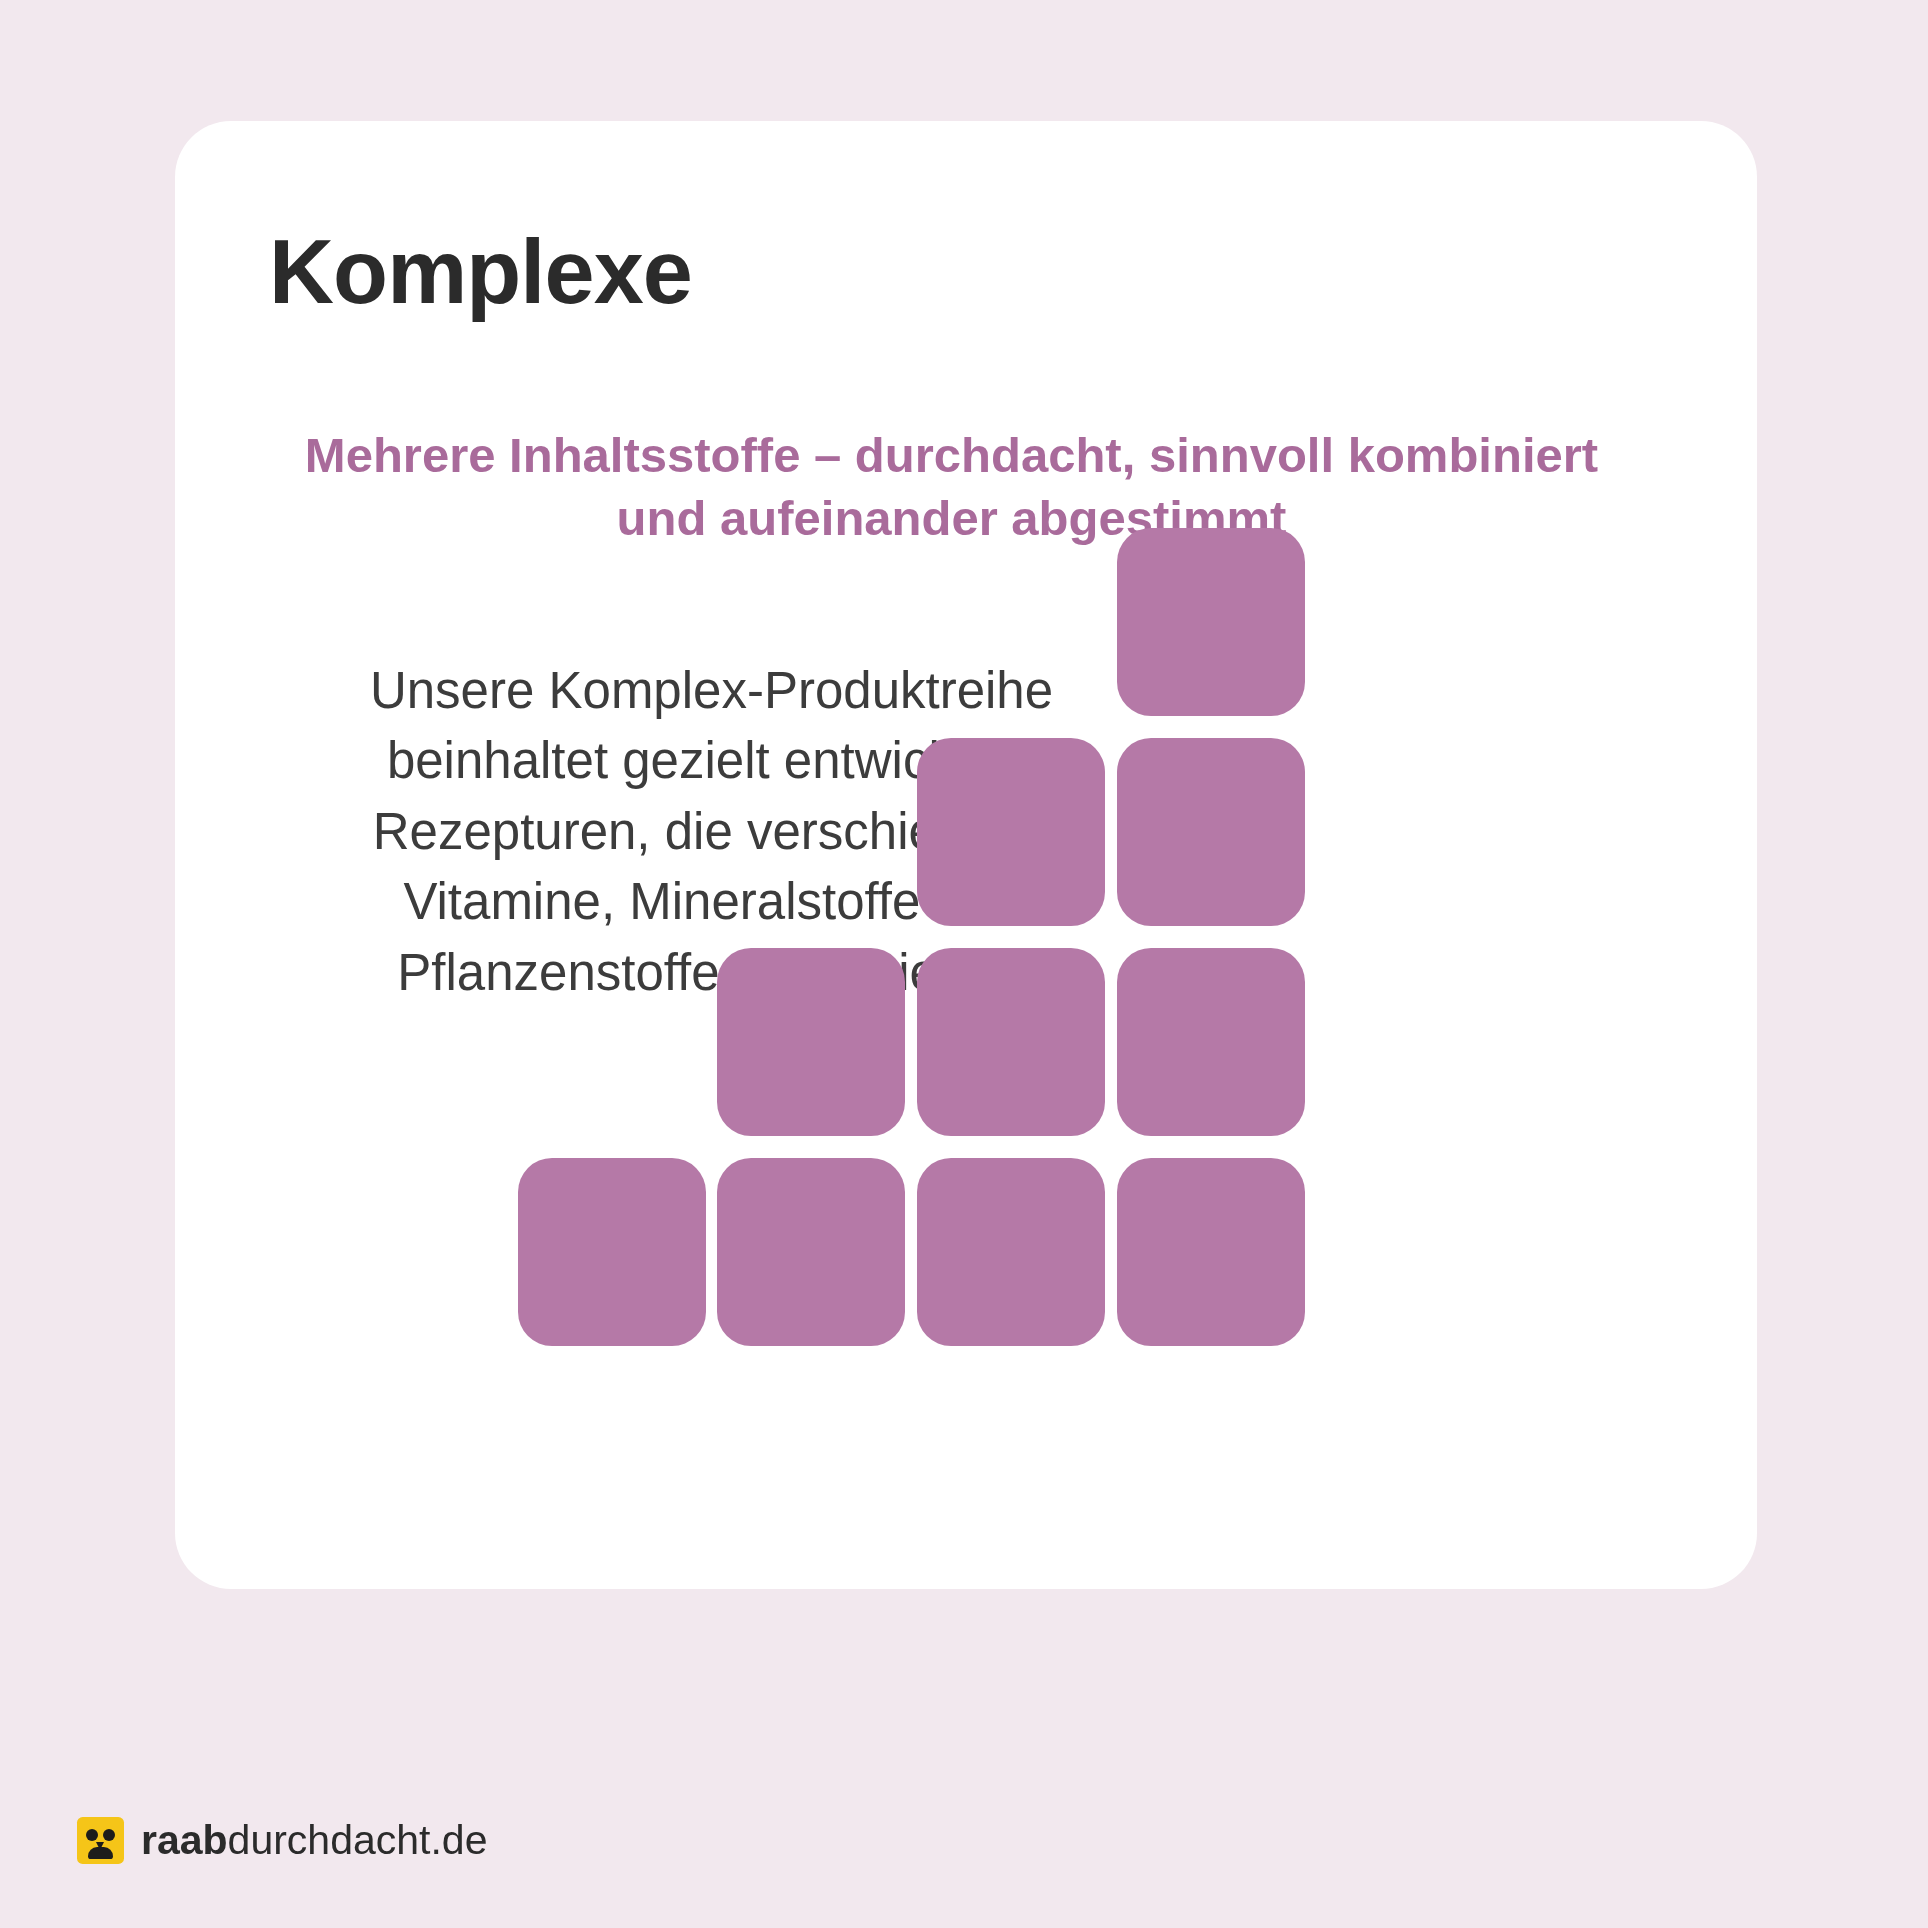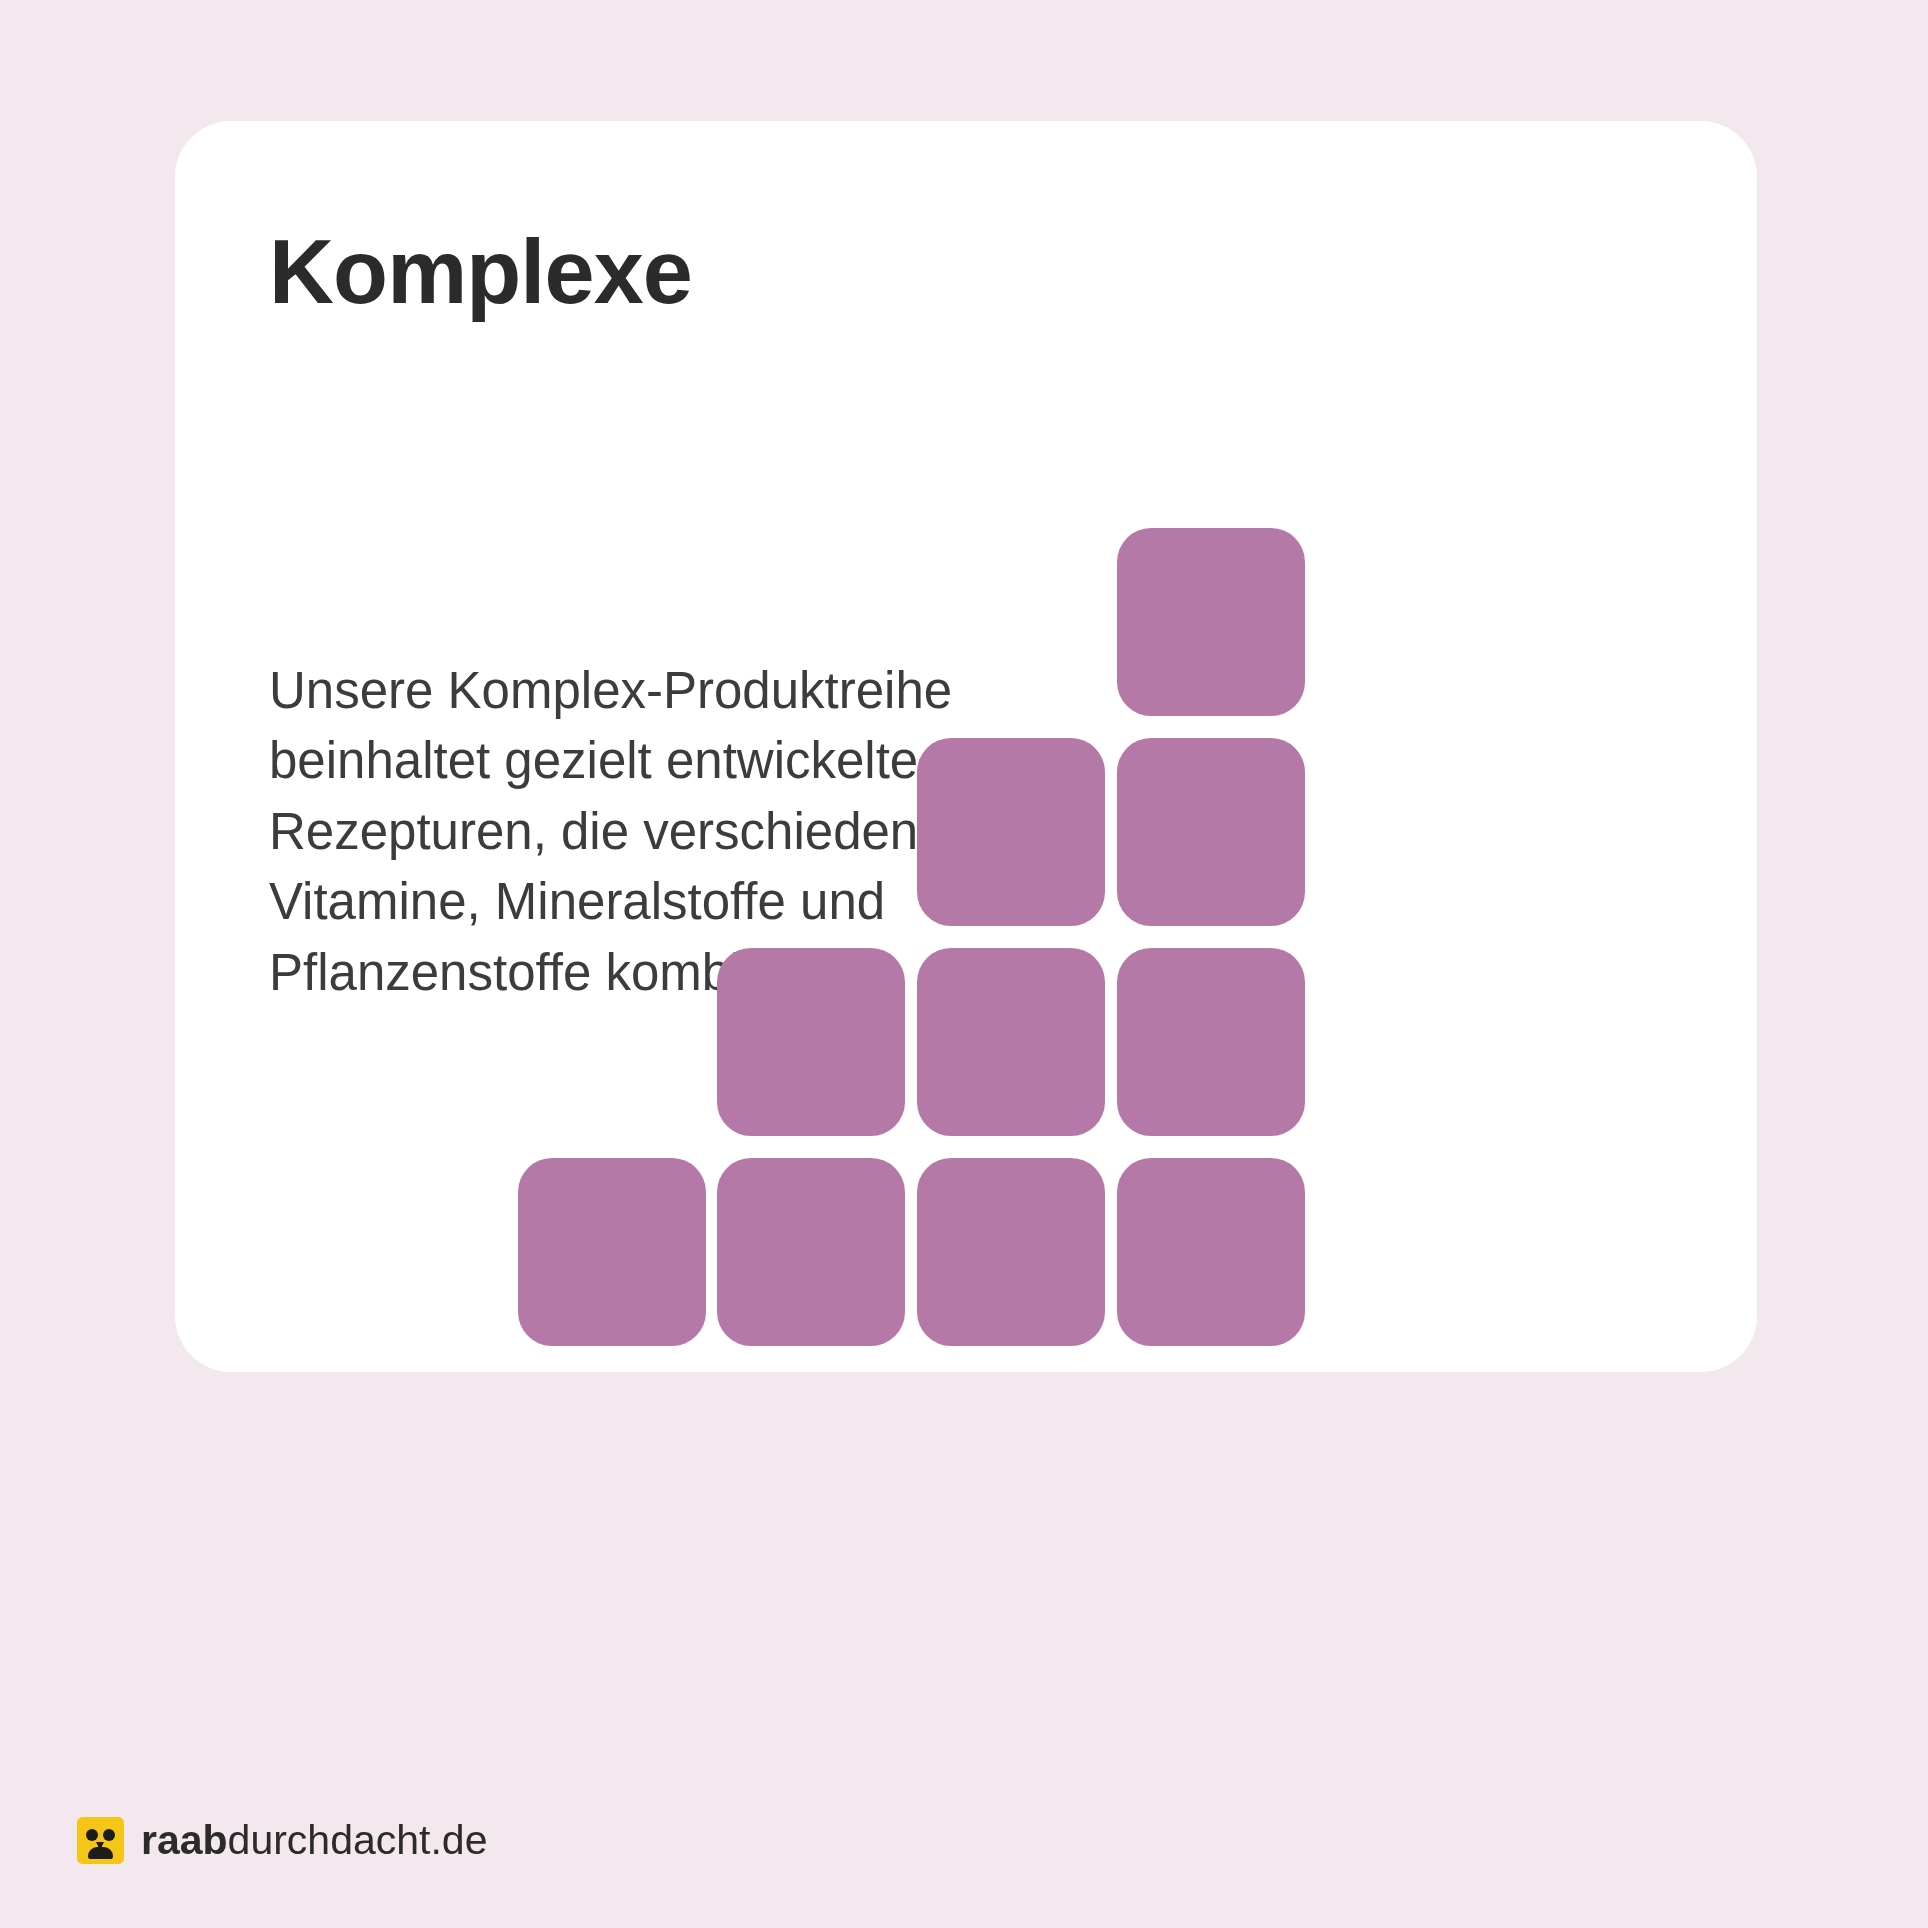--- a/index.html
+++ b/index.html
@@ -16,23 +16,24 @@
   .stage {
     position: relative;
     width: 1928px;
     height: 1928px;
   }
   .card {
     position: absolute;
     left: 175px;
     top: 121px;
     width: 1582px;
-    height: 1251px;
+    height: 1468px;
     background: #ffffff;
     border-radius: 56px;
+    text-align: center;
   }
   .title {
     position: absolute;
     left: 94px;
     top: 104px;
     font-size: 90px;
     font-weight: bold;
     color: #2b2b2b;
     letter-spacing: -0.9px;
     line-height: 1.05;
@@ -135,20 +136,21 @@
 </style>
 </head>
 <body>
 
 <div class="stage">
 
   <div class="card">
 
     <h1 class="title">Komplexe</h1>
 
+    <h2 class="subtitle">Mehrere Inhaltsstoffe – durchdacht, sinnvoll kombiniert und aufeinander abgestimmt</h2>
 
     <p class="body-text">Unsere Komplex-Produktreihe beinhaltet gezielt entwickelte Rezepturen, die verschiedene Vitamine, Mineralstoffe und Pflanzenstoffe kombinieren.</p>
 
     <div class="blocks">
 
       <div class="block" style="left:942px; top:407px; width:188px; height:188px;"></div>
       <div class="block" style="left:942px; top:617px; width:188px; height:188px;"></div>
       <div class="block" style="left:942px; top:827px; width:188px; height:188px;"></div>
       <div class="block" style="left:942px; top:1037px; width:188px; height:188px;"></div>
 

